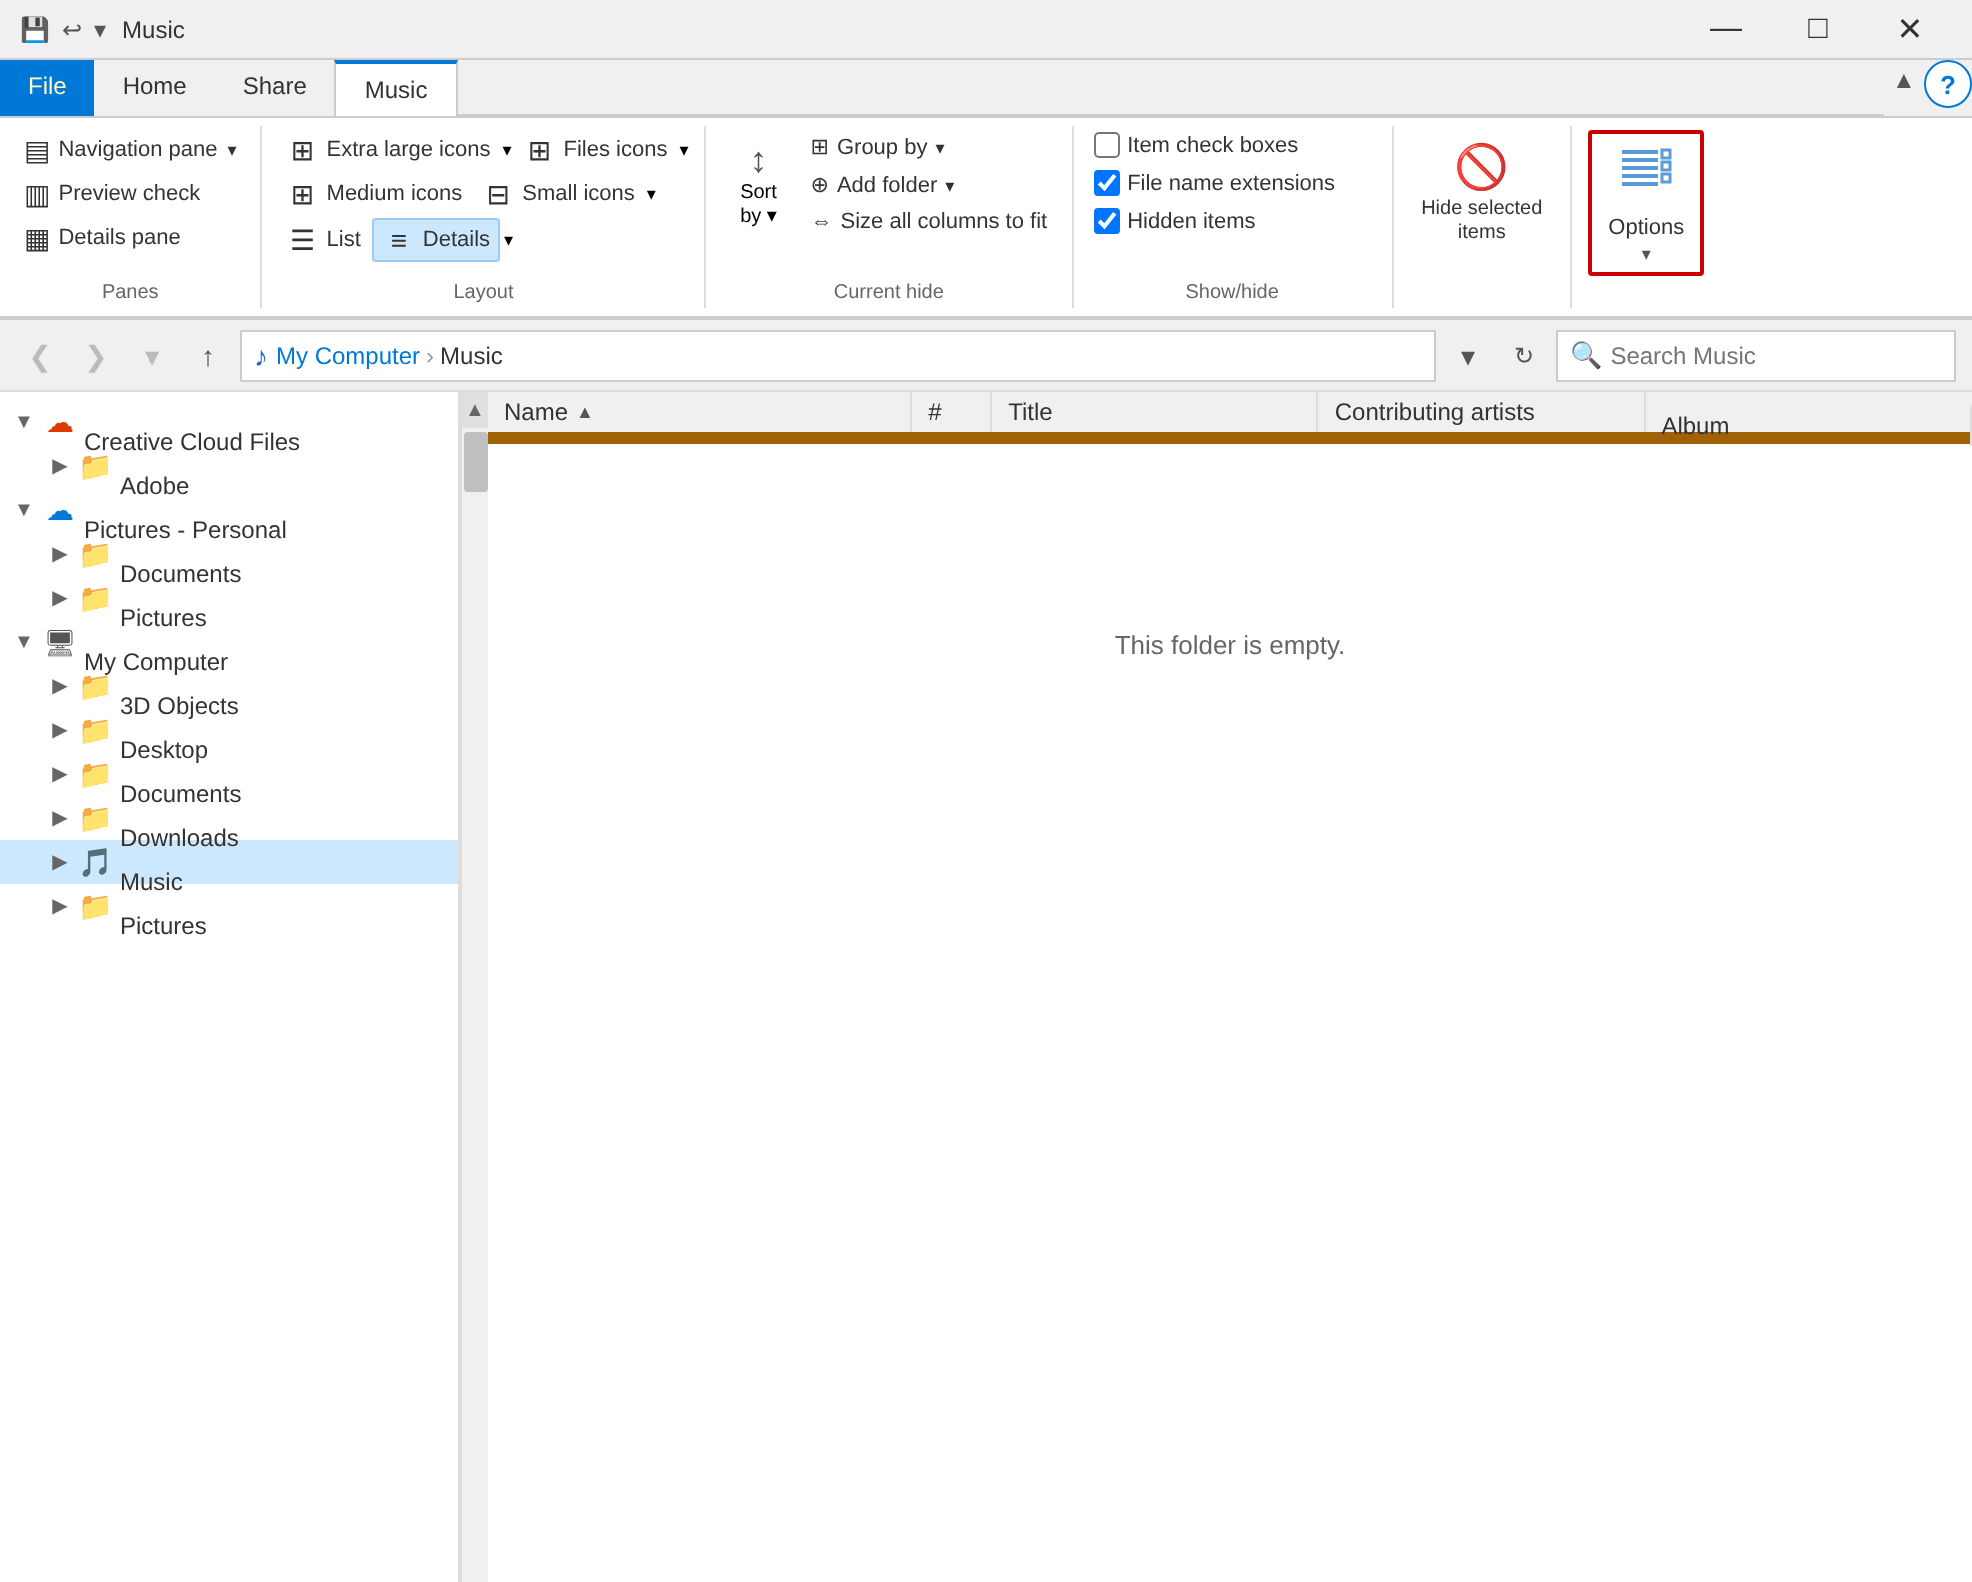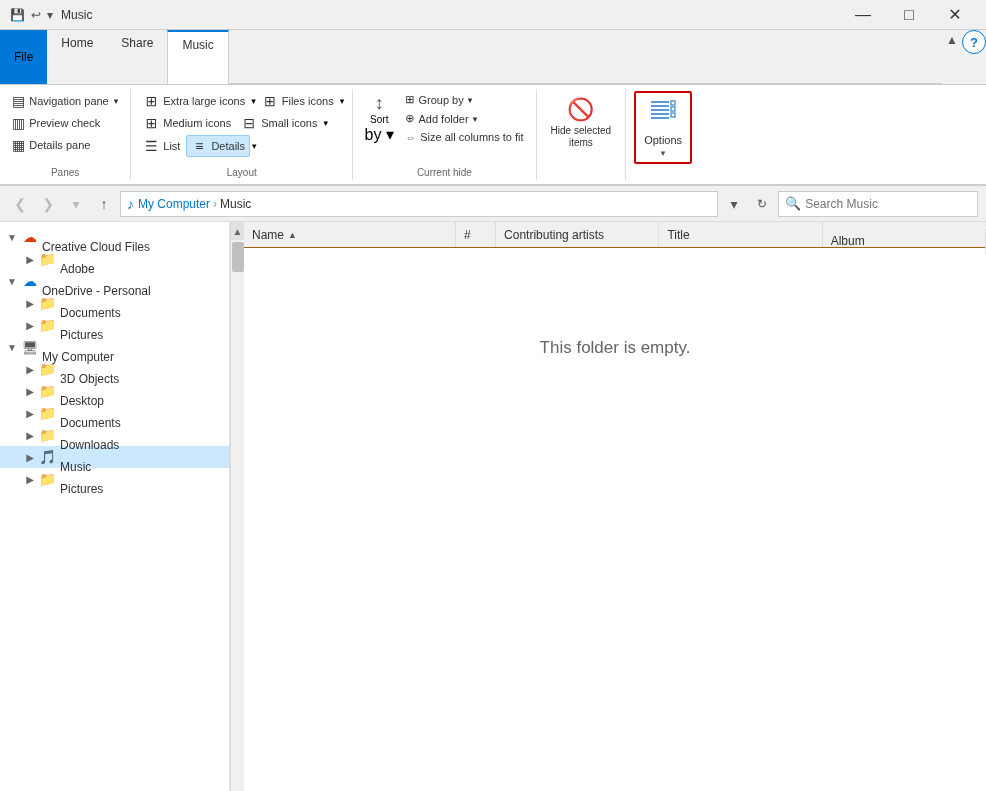--- a/index.html
+++ b/index.html
@@ -21,21 +21,21 @@
     .ribbon { background: #f0f0f0; border-bottom: 1px solid #ccc; }
     .ribbon-tabs { display: flex; background: #f0f0f0; }
     .ribbon-tab {
       padding: 6px 14px;
       font-size: 12px;
       color: #333;
       cursor: pointer;
       border: none;
       background: transparent;
     }
-    .ribbon-tab.file { background: #0078d7; color: #000000; padding: 20px 14px; }
+    .ribbon-tab.file { background: #0078d7; color: #fef9c3; padding: 6px 14px; }
     .ribbon-tab.view-tab {
       background: #fff;
       border-top: 2px solid #0078d7;
       border-left: 1px solid #ccc;
       border-right: 1px solid #ccc;
     }
 
     .ribbon-content {
       background: #fff;
       border-top: 1px solid #ccc;
@@ -203,21 +203,21 @@
     }
     .scroll-space { flex: 1; }
 
     
     .file-list { flex: 1; overflow: hidden; }
     .file-list-header {
       display: flex;
       align-items: center;
       height: 26px;
       background: #f0f0f0;
-      border-bottom: 1px solid #a16207;
+      border-bottom: 6px solid #a16207;
       font-size: 12px;
       color: #333;
     }
     .col-header {
       padding: 0 8px;
       display: flex;
       align-items: center;
       gap: 4px;
       cursor: pointer;
       height: 100%;
@@ -230,21 +230,21 @@
     .col-album { flex: 1.5; min-width: 100px; margin-top: 13px; }
     .sort-arrow { font-size: 9px; color: #555; }
 
     .empty-message {
       display: flex;
       align-items: center;
       justify-content: center;
       flex: 1;
       height: 200px;
       color: #666;
-      font-size: 17px;
+      font-size: 13px;
     }
 
     .checkbox-item {
       display: flex; align-items: center; gap: 4px;
       font-size: 11px; color: #333; padding: 1px 2px; cursor: pointer;
     }
     .checkbox-item input[type="checkbox"] { width: 13px; height: 13px; cursor: pointer; }
 
     .options-btn-large {
       display: flex;
@@ -396,21 +396,21 @@
       <span class="ribbon-group-label">Layout</span>
     </div>
 
     <div class="ribbon-group" style="min-width:160px;">
       <div class="ribbon-group-content" style="flex-direction:column; padding-bottom:14px; gap:2px;">
 
         <div style="display:flex; align-items:center; gap:4px;">
           <div style="width:36px;height:36px;display:flex;flex-direction:column;align-items:center;justify-content:center;cursor:pointer;border-radius:2px;">
             <span style="font-size:18px;color:#555;">↕</span>
             <span style="font-size:10px;">Sort</span>
-            <span style="font-size:16px;">by ▾</span>
+            <span style="font-size:10px;">by ▾</span>
           </div>
           <div style="display:flex;flex-direction:column;gap:2px;">
             <div class="ribbon-small-btn">
               <span>⊞</span>
               <span>Group by</span>
               <span style="font-size:9px;">▾</span>
             </div>
             <div class="ribbon-small-btn">
               <span>⊕</span>
               <span>Add folder</span>
@@ -419,20 +419,37 @@
             <div class="ribbon-small-btn">
               <span>⇔</span>
               <span>Size all columns to fit</span>
             </div>
           </div>
         </div>
       </div>
       <span class="ribbon-group-label">Current hide</span>
     </div>
 
+    <div class="ribbon-group" style="min-width:160px;">
+      <div class="ribbon-group-content" style="flex-direction:column; padding-bottom:14px; gap:4px;">
+        <label class="checkbox-item">
+          <input type="checkbox" style="">
+          <span>Item check boxes</span>
+        </label>
+        <label class="checkbox-item">
+          <input type="checkbox" checked="" style="">
+          <span>File name extensions</span>
+        </label>
+        <label class="checkbox-item">
+          <input type="checkbox" checked="" style="">
+          <span>Hidden items</span>
+        </label>
+      </div>
+      <span class="ribbon-group-label">Show/hide</span>
+    </div>
 
     <div class="ribbon-group" style="min-width:60px;">
       <div class="ribbon-group-content" style="padding-bottom:14px;">
         <div class="hide-selected-btn">
           <span class="hide-icon">🚫</span>
           <div class="hide-label">Hide selected<br>items</div>
         </div>
       </div>
     </div>
 
@@ -492,21 +509,21 @@
 
       <div class="tree-item" style="padding-left:22px;">
         <span class="tree-expand">▶</span>
         <span class="tree-icon" style="color:#dcb22a;">📁</span>
         <span class="tree-label">Adobe</span>
       </div>
 
       <div class="tree-item" style="padding-left:4px;">
         <span class="tree-expand">▼</span>
         <span class="tree-icon" style="color:#0078d7;">☁</span>
-        <span class="tree-label">OneDrive - Personal</span>
+        <span class="tree-label">Pictures - Personal</span>
       </div>
 
       <div class="tree-item" style="padding-left:22px;">
         <span class="tree-expand">▶</span>
         <span class="tree-icon" style="color:#dcb22a;">📁</span>
         <span class="tree-label">Documents</span>
       </div>
 
       <div class="tree-item" style="padding-left:22px;">
         <span class="tree-expand">▶</span>
@@ -572,26 +589,26 @@
       <div class="file-list">
 
         <div class="file-list-header">
           <div class="col-header col-name">
             <span>Name</span>
             <span class="sort-arrow">▲</span>
           </div>
           <div class="col-header col-num">
             <span>#</span>
           </div>
+          <div class="col-header col-title">
+            <span>Title</span>
+          </div>
           <div class="col-header col-artist">
             <span>Contributing artists</span>
           </div>
-          <div class="col-header col-title">
-            <span>Title</span>
-          </div>
           <div class="col-header col-album">
             <span>Album</span>
           </div>
         </div>
 
         <div class="empty-message">This folder is empty.</div>
       </div>
     </div>
   </div>
 

